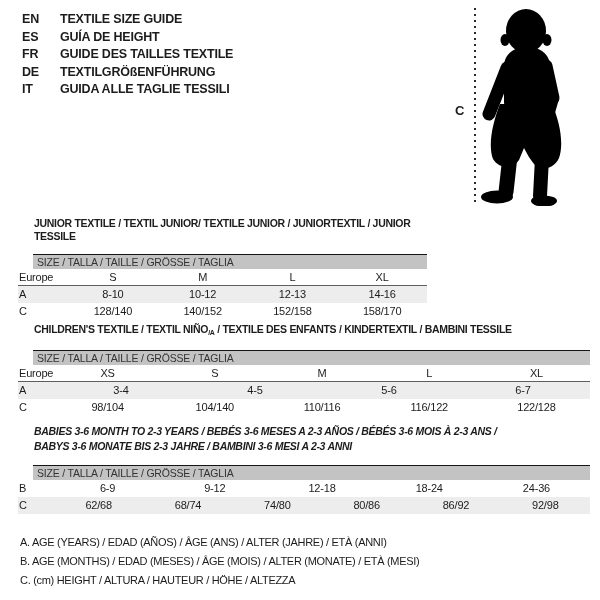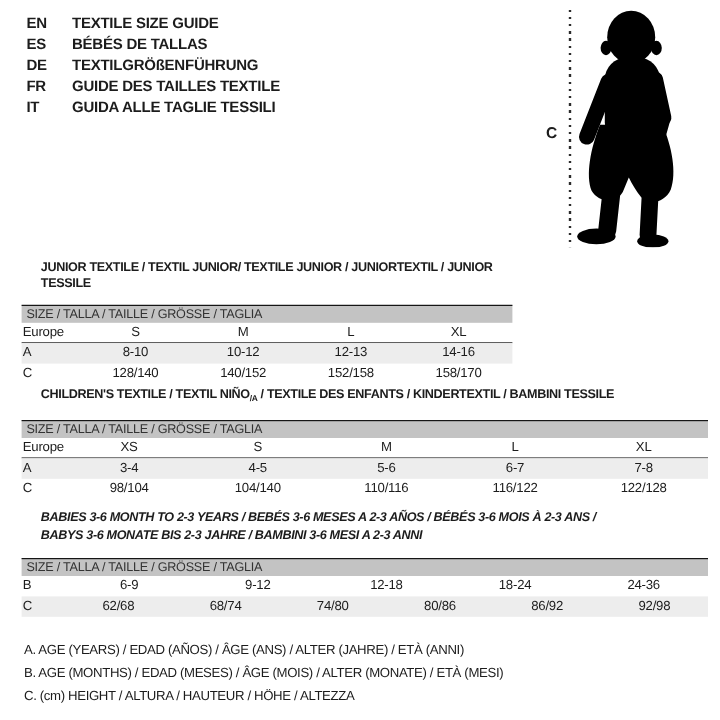--- a/index.html
+++ b/index.html
@@ -33,21 +33,21 @@
   .t2{top:323px;width:572px;}
   .t3{top:424px;width:572px;}
   .tbl h3{
     margin:0 0 11px 16px;font-weight:700;font-size:10.5px;line-height:13px;
     letter-spacing:-0.3px;color:var(--text);
   }
   .t3 h3{line-height:15px;font-style:italic;}
   .sub{font-size:7px;vertical-align:-2px;}
   .bar{
     height:15px;border-top:1px solid #151515;background:var(--header_bar);
-    font-size:10.5px;line-height:14px;padding-left:4px;color:#333;letter-spacing:-0.2px;
+    font-size:10.5px;line-height:14px;padding-left:4px;color:#333;letter-spacing:-0.2px;margin-left:15px;
   }
   .row{display:flex;height:17px;align-items:center;font-size:11px;line-height:17px;letter-spacing:-0.2px;}
   .row .lbl{width:50px;padding-left:1px;}
   .t2 .row .lbl,.t3 .row .lbl{width:36px;}
   .row .cell{flex:1;text-align:center;}
   .row.head{border-bottom:1px solid #5f5f5f;}
   .row.alt{background:var(--row_alt);}
 
   
   .legend{position:absolute;left:20px;top:533px;}
@@ -58,29 +58,29 @@
 
 <div class="page">
 
   <div class="langs">
     <div class="lang-row">
       <span class="lang-code">EN</span>
       <span class="lang-name">TEXTILE SIZE GUIDE</span>
     </div>
     <div class="lang-row">
       <span class="lang-code">ES</span>
-      <span class="lang-name">BÉBÉS DE TALLAS</span>
+      <span class="lang-name">GUÍA DE HEIGHT</span>
+    </div>
+    <div class="lang-row">
+      <span class="lang-code">FR</span>
+      <span class="lang-name">GUIDE DES TAILLES TEXTILE</span>
     </div>
     <div class="lang-row">
       <span class="lang-code">DE</span>
       <span class="lang-name">TEXTILGRÖßENFÜHRUNG</span>
-    </div>
-    <div class="lang-row">
-      <span class="lang-code">FR</span>
-      <span class="lang-name">GUIDE DES TAILLES TEXTILE</span>
     </div>
     <div class="lang-row">
       <span class="lang-code">IT</span>
       <span class="lang-name">GUIDA ALLE TAGLIE TESSILI</span>
     </div>
   </div>
 
   <div class="dotline"></div>
   <span class="cmark">C</span>
   <svg class="baby" width="88" height="200" viewBox="0 0 88 200" aria-hidden="true">
@@ -136,21 +136,20 @@
       <span class="cell">M</span>
       <span class="cell">L</span>
       <span class="cell">XL</span>
     </div>
     <div class="row alt">
       <span class="lbl">A</span>
       <span class="cell">3-4</span>
       <span class="cell">4-5</span>
       <span class="cell">5-6</span>
       <span class="cell">6-7</span>
-      <span class="cell">7-8</span>
     </div>
     <div class="row">
       <span class="lbl">C</span>
       <span class="cell">98/104</span>
       <span class="cell">104/140</span>
       <span class="cell">110/116</span>
       <span class="cell">116/122</span>
       <span class="cell">122/128</span>
     </div>
   </section>

